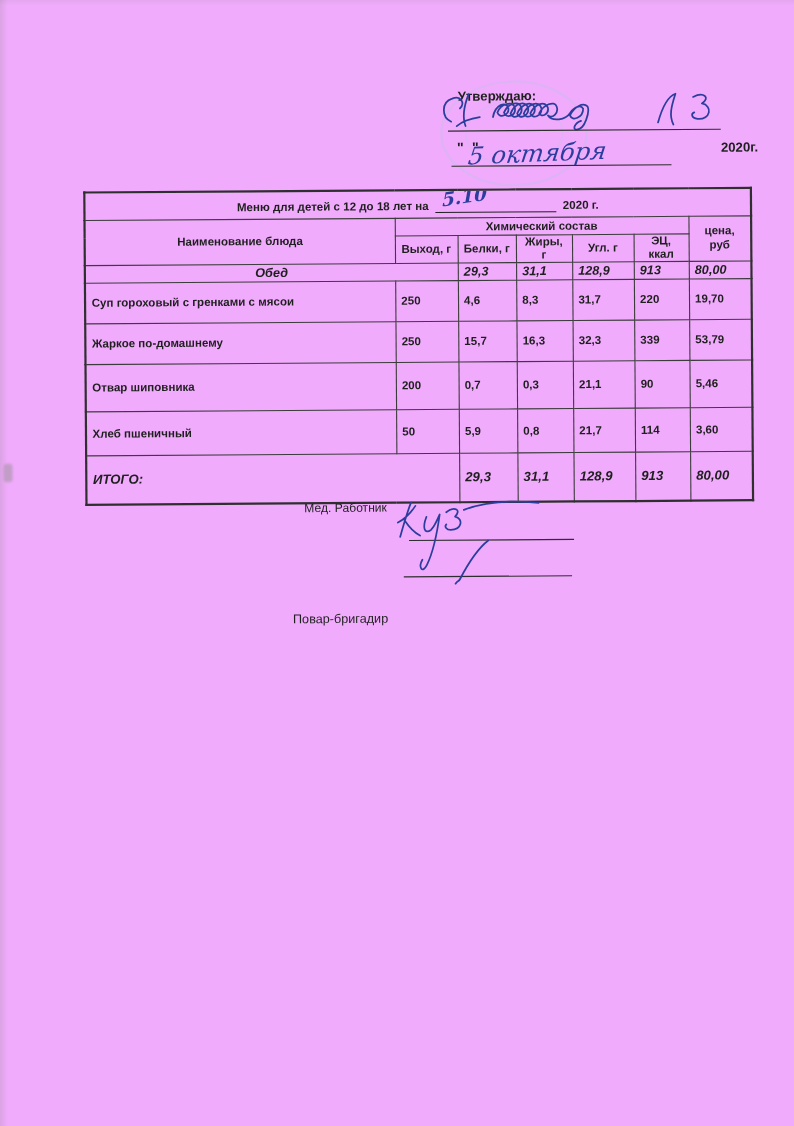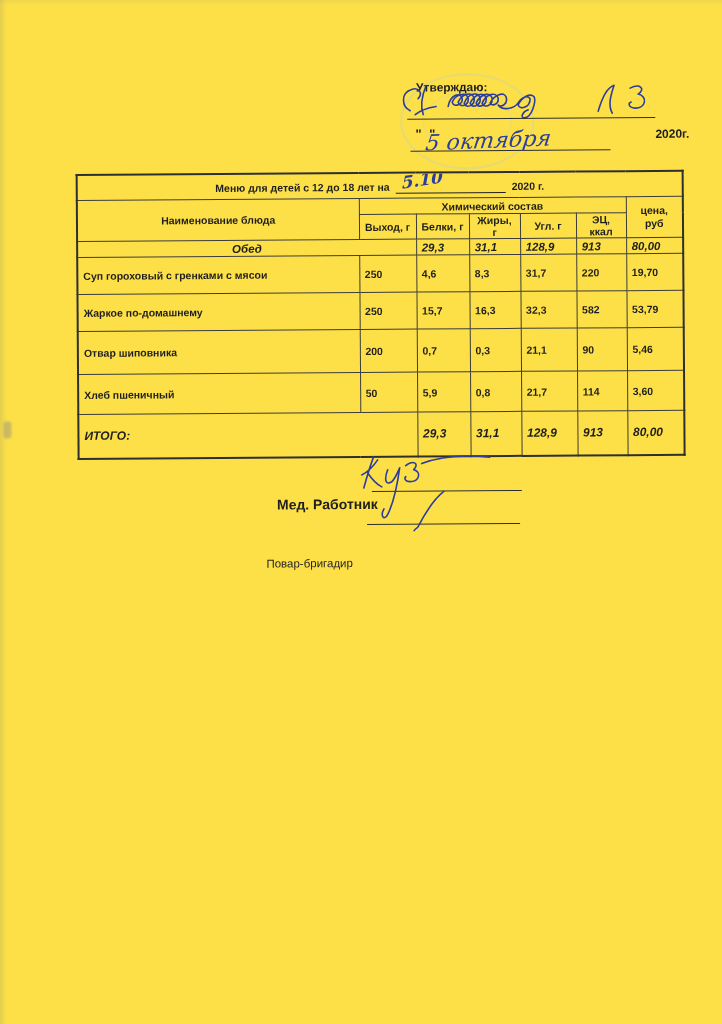--- a/index.html
+++ b/index.html
@@ -1,18 +1,18 @@
 <!DOCTYPE html>
 <html><head>
 <meta charset="utf-8">
 <style>
   html,body { margin:0; padding:0; background:#ffffff; }
   .page {
     position:relative; width:722px; height:1024px; overflow:hidden;
-    background:#fde047;
+    background:#f0abfc;
     font-family:"Liberation Sans", sans-serif; color:#1f1f1f;
   }
   .page::before { 
     content:""; position:absolute; inset:0; pointer-events:none;
     background:
       linear-gradient(90deg, rgba(120,120,115,.18) 0px, rgba(120,120,115,0) 7px),
       linear-gradient(180deg, rgba(120,120,115,.10) 0px, rgba(120,120,115,0) 5px);
   }
   .skew { position:absolute; inset:0; transform:rotate(-0.4deg); transform-origin:50% 50%; }
 
@@ -44,21 +44,21 @@
   td.price-hdr { font-size:11px; white-space:pre-line; line-height:1.2; }
   tr.hdr1 { height:16px; } tr.hdr2 { height:17px; }
   tr.section-row { height:16px; } tr.section-row td { font-style:italic; font-size:11.5px; }
   tr.section-row td.sec-name { text-align:center; }
   td.num { text-align:left; }
   tr.dish-1 { height:37px; } tr.dish-2 { height:37px; }
   tr.dish-3 { height:43px; } tr.dish-4 { height:40px; }
   tr.total-row { height:44px; } tr.total-row td { font-style:italic; font-size:12px; }
 
   
-  .med-label  { position:absolute; left:277px; top:496px; font-size:14px;font-weight:bold; }
+  .med-label  { position:absolute; left:277px; top:456px; font-size:11px; }
   .cook-label { position:absolute; left:266px; top:510px; font-size:11.5px;margin-top:47px; }
   .uline-med  { left:372px; top:491px; width:150px; border-bottom-width:1.4px; }
   .uline-cook { left:367px; top:524px; width:153px; border-bottom-width:1.4px; }
   .sig2-svg { position:absolute; left:350px; top:452px; width:175px; height:85px; }
 
   .smudge { position:absolute; left:4px; top:419px; width:8px; height:17px;
     background:#8d8d89; opacity:.45; border-radius:3px; filter:blur(1px); }
 
   svg path { fill:none; stroke:#2c3e9d; stroke-width:1.6; stroke-linecap:round; stroke-linejoin:round; }
   svg.stamp-svg ellipse { fill:none; stroke:#a9c9e2; }
@@ -130,21 +130,21 @@
         <td class="num">31,7</td>
         <td class="num">220</td>
         <td class="num">19,70</td>
       </tr>
       <tr class="dish-2">
         <td>Жаркое по-домашнему</td>
         <td class="num">250</td>
         <td class="num">15,7</td>
         <td class="num">16,3</td>
         <td class="num">32,3</td>
-        <td class="num">582</td>
+        <td class="num">339</td>
         <td class="num">53,79</td>
       </tr>
       <tr class="dish-3">
         <td>Отвар шиповника</td>
         <td class="num">200</td>
         <td class="num">0,7</td>
         <td class="num">0,3</td>
         <td class="num">21,1</td>
         <td class="num">90</td>
         <td class="num">5,46</td>

